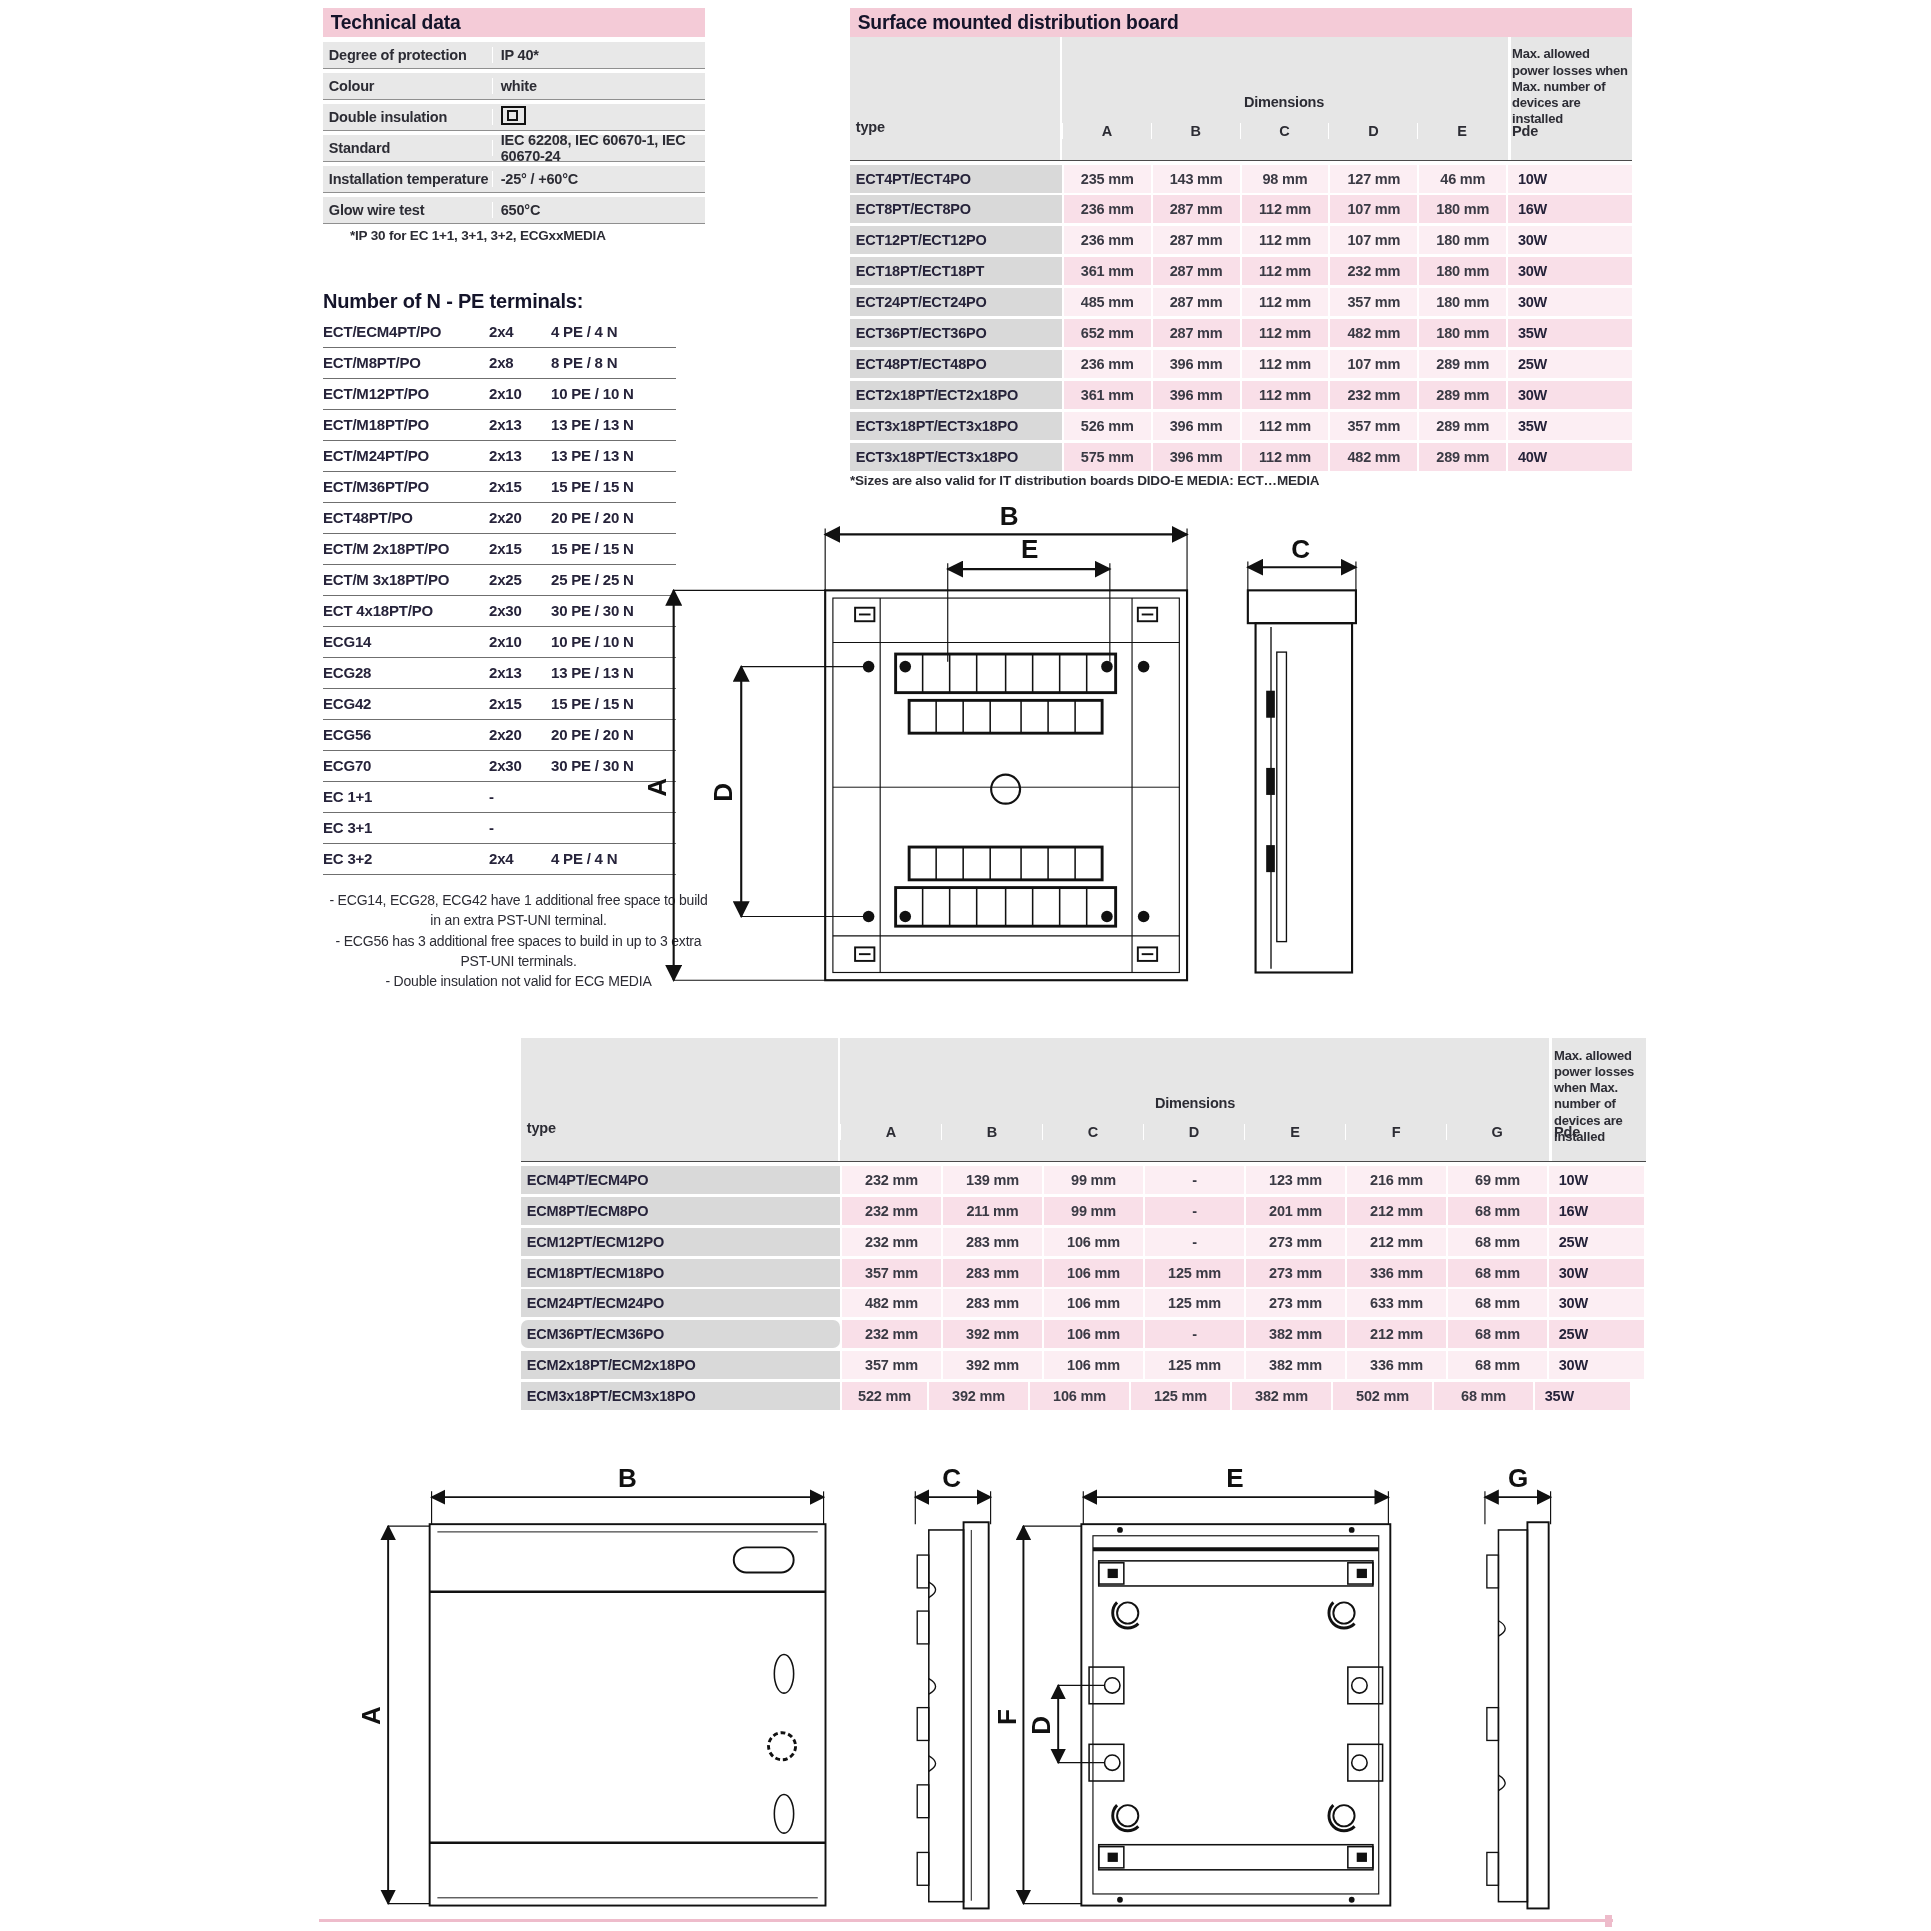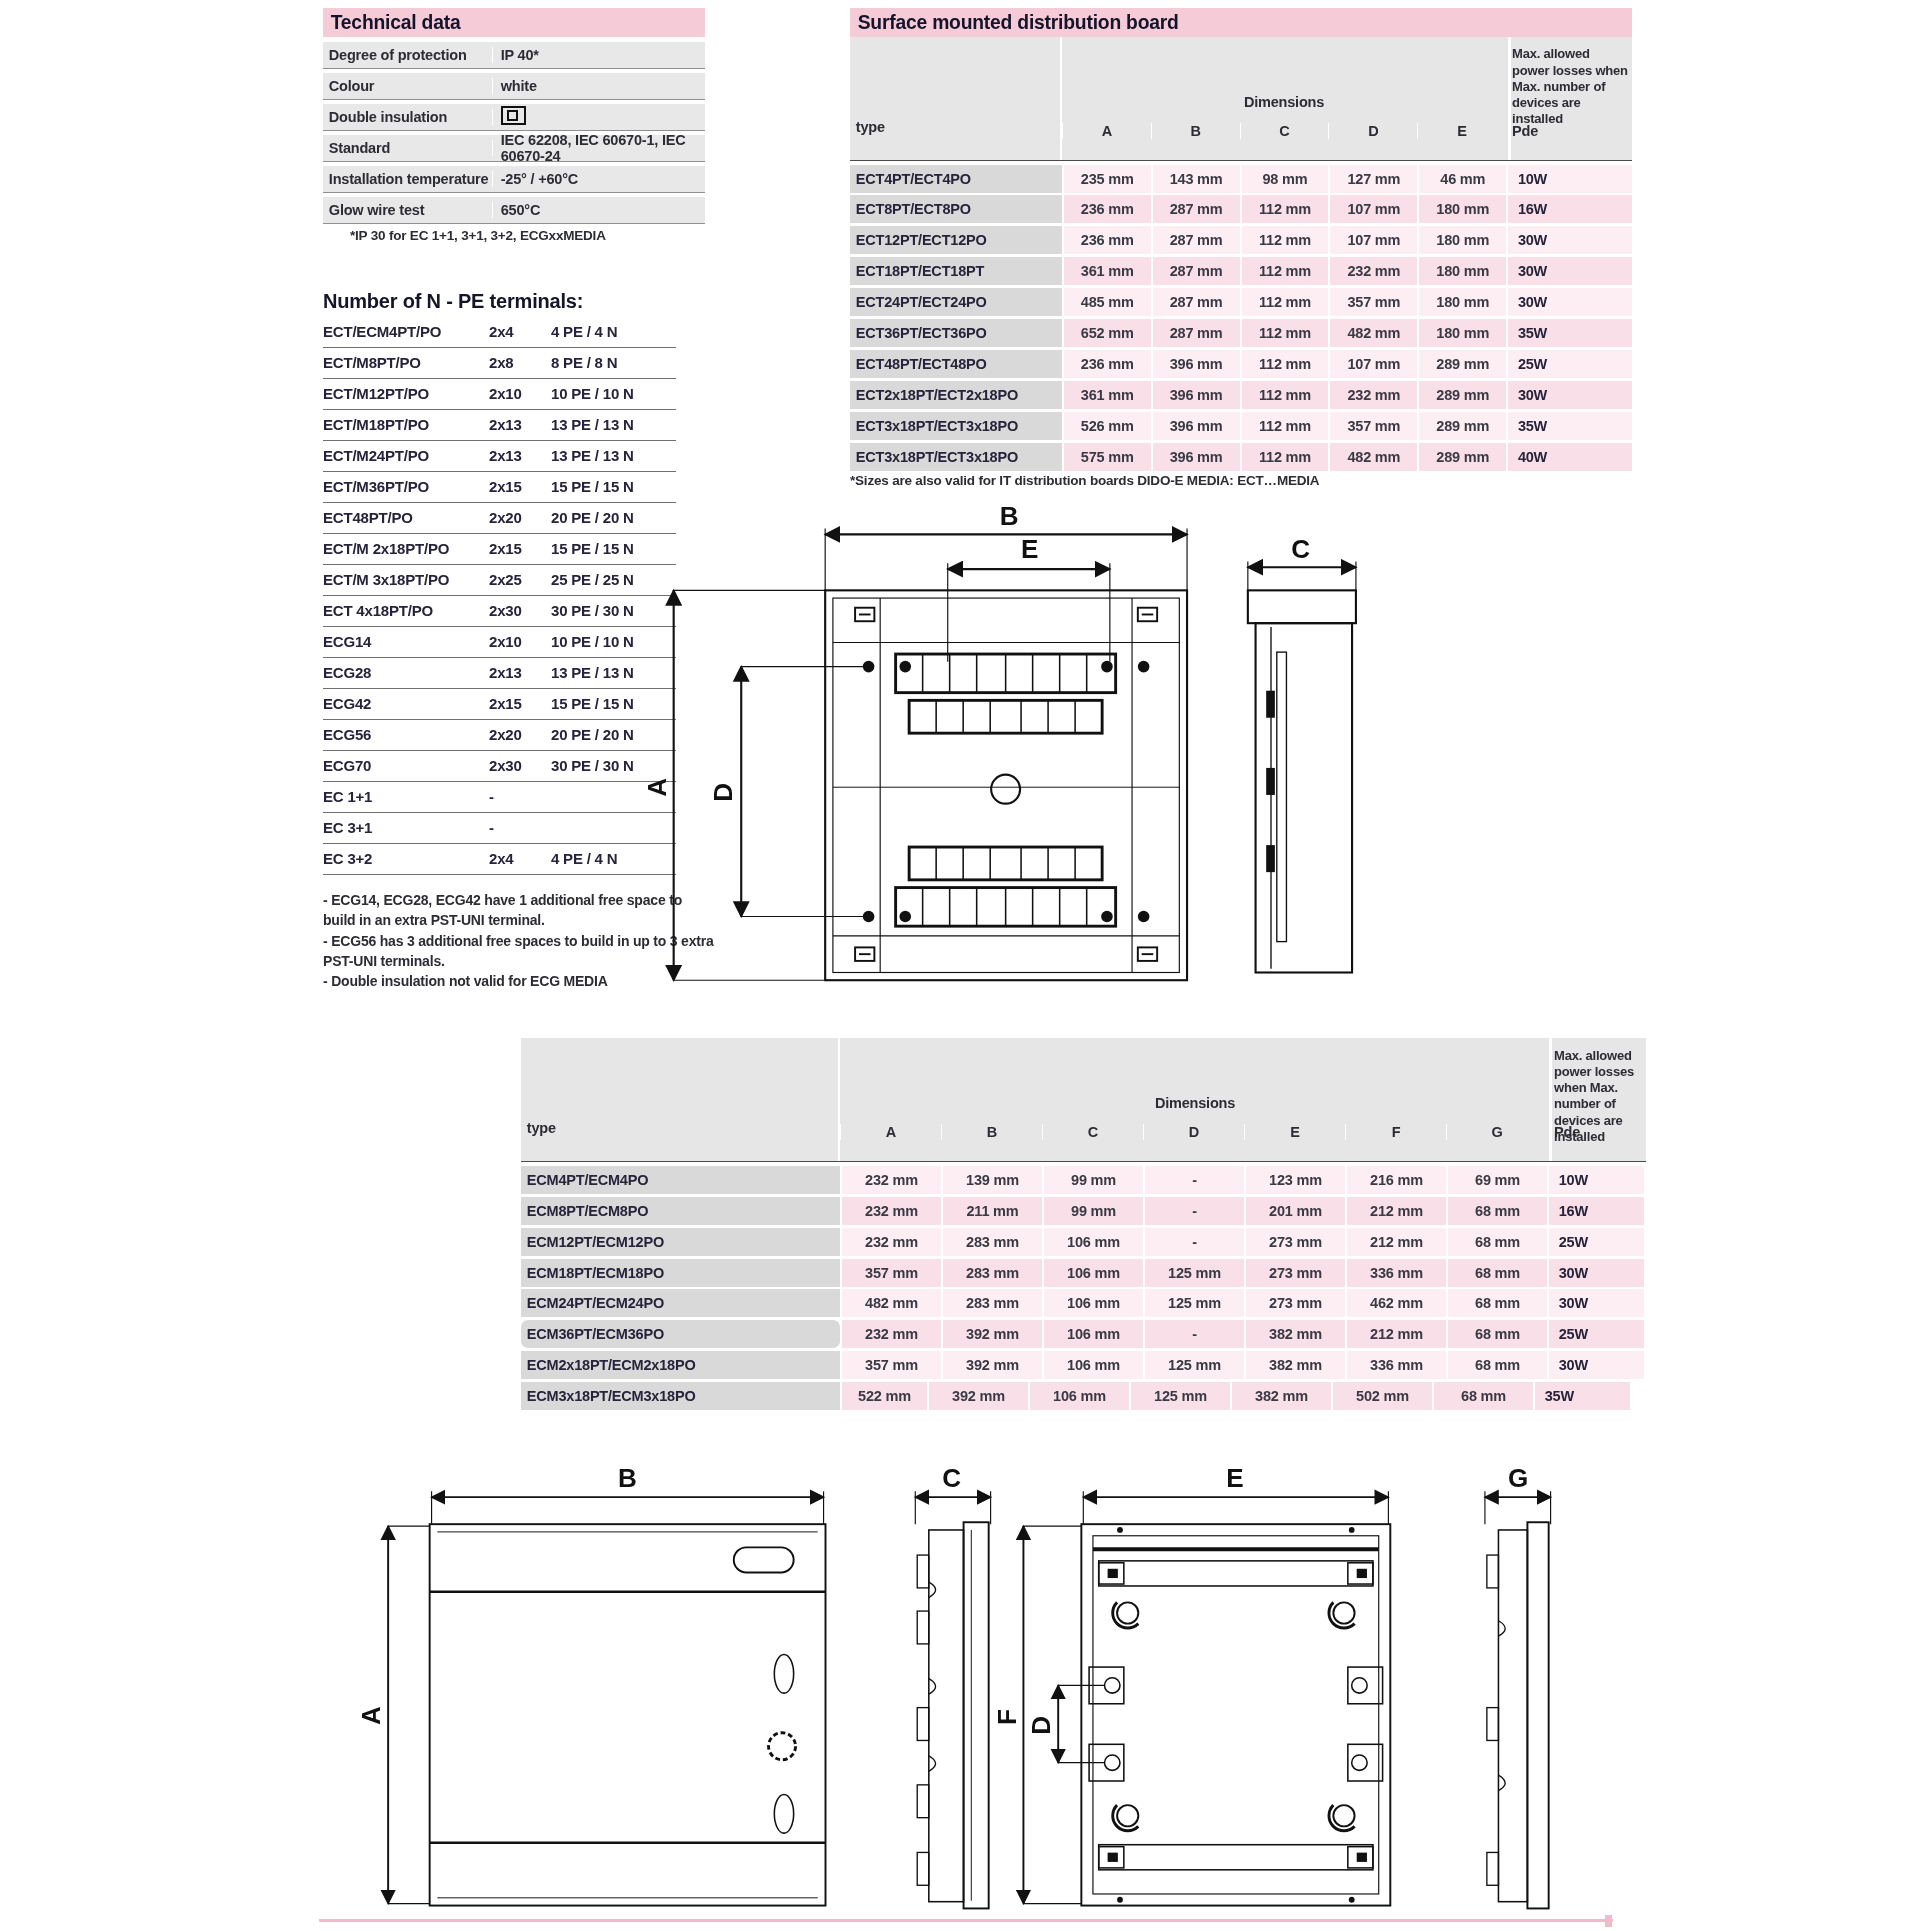--- a/index.html
+++ b/index.html
@@ -17,21 +17,21 @@
   .dbl-ins{display:inline-block;width:21px;height:15.4px;border:2.4px solid #111;position:relative;}
   .dbl-ins span{position:absolute;left:3.9px;top:1.9px;width:7.7px;height:6.8px;border:2.4px solid #111;}
   .footnote{font-size:13.5px;font-weight:600;color:#2c2c34;}
   
   .term-title{font-size:20px;font-weight:bold;color:#14142a;}
   .term-row{display:flex;height:30px;align-items:center;border-bottom:1.5px solid #6f6f6f;
             font-size:15px;font-weight:bold;color:#26233a;}
   .term-row .c1{width:166px;}
   .term-row .c2{width:62px;}
   .term-row .c3{flex:1;}
-  .notes{font-size:14px;font-weight:bold;color:#2c2c34;line-height:1.45;}
+  .notes{font-size:14px;font-weight:normal;color:#2c2c34;line-height:1.45;text-align:center;}
   
   .dtable{position:absolute;}
   .dhead{position:relative;background:#e6e6e6;border-bottom:1.9px solid #4a4a4a;box-sizing:border-box;}
   .dhead .hlabel{position:absolute;font-size:14.5px;font-weight:600;color:#2c2c34;}
   .dhead .letters{position:absolute;display:flex;}
   .dhead .letters div{text-align:center;font-size:14.5px;font-weight:bold;color:#2c2c34;
                       border-left:1.9px solid #fff;box-sizing:border-box;}
   .dhead .powernote{position:absolute;font-size:13px;font-weight:600;color:#2c2c34;line-height:1.25;overflow:hidden;}
   .drow{display:flex;margin-bottom:2.9px;height:28px;align-items:stretch;font-size:14.5px;}
   .drow .cell{border-left:2.9px solid #fff;box-sizing:border-box;display:flex;align-items:center;}
@@ -476,21 +476,21 @@
           <div class="cell mcell" style="width: 101px;">68 mm</div>
           <div class="cell pcell" style="width: 97px;">30W</div>
         </div>
         <div class="drow stripe0">
           <div class="cell tcell" style="width: 319px;">ECM24PT/ECM24PO</div>
           <div class="cell mcell" style="width: 101px;">482 mm</div>
           <div class="cell mcell" style="width: 101px;">283 mm</div>
           <div class="cell mcell" style="width: 101px;">106 mm</div>
           <div class="cell mcell" style="width: 101px;">125 mm</div>
           <div class="cell mcell" style="width: 101px;">273 mm</div>
-          <div class="cell mcell" style="width: 101px;">462 mm</div>
+          <div class="cell mcell" style="width: 101px;">633 mm</div>
           <div class="cell mcell" style="width: 101px;">68 mm</div>
           <div class="cell pcell" style="width: 97px;">30W</div>
         </div>
         <div class="drow stripe1">
           <div class="cell tcell" style="width: 319px; border-radius: 7px;">ECM36PT/ECM36PO</div>
           <div class="cell mcell" style="width: 101px;">232 mm</div>
           <div class="cell mcell" style="width: 101px;">392 mm</div>
           <div class="cell mcell" style="width: 101px;">106 mm</div>
           <div class="cell mcell" style="width: 101px;">-</div>
           <div class="cell mcell" style="width: 101px;">382 mm</div>

